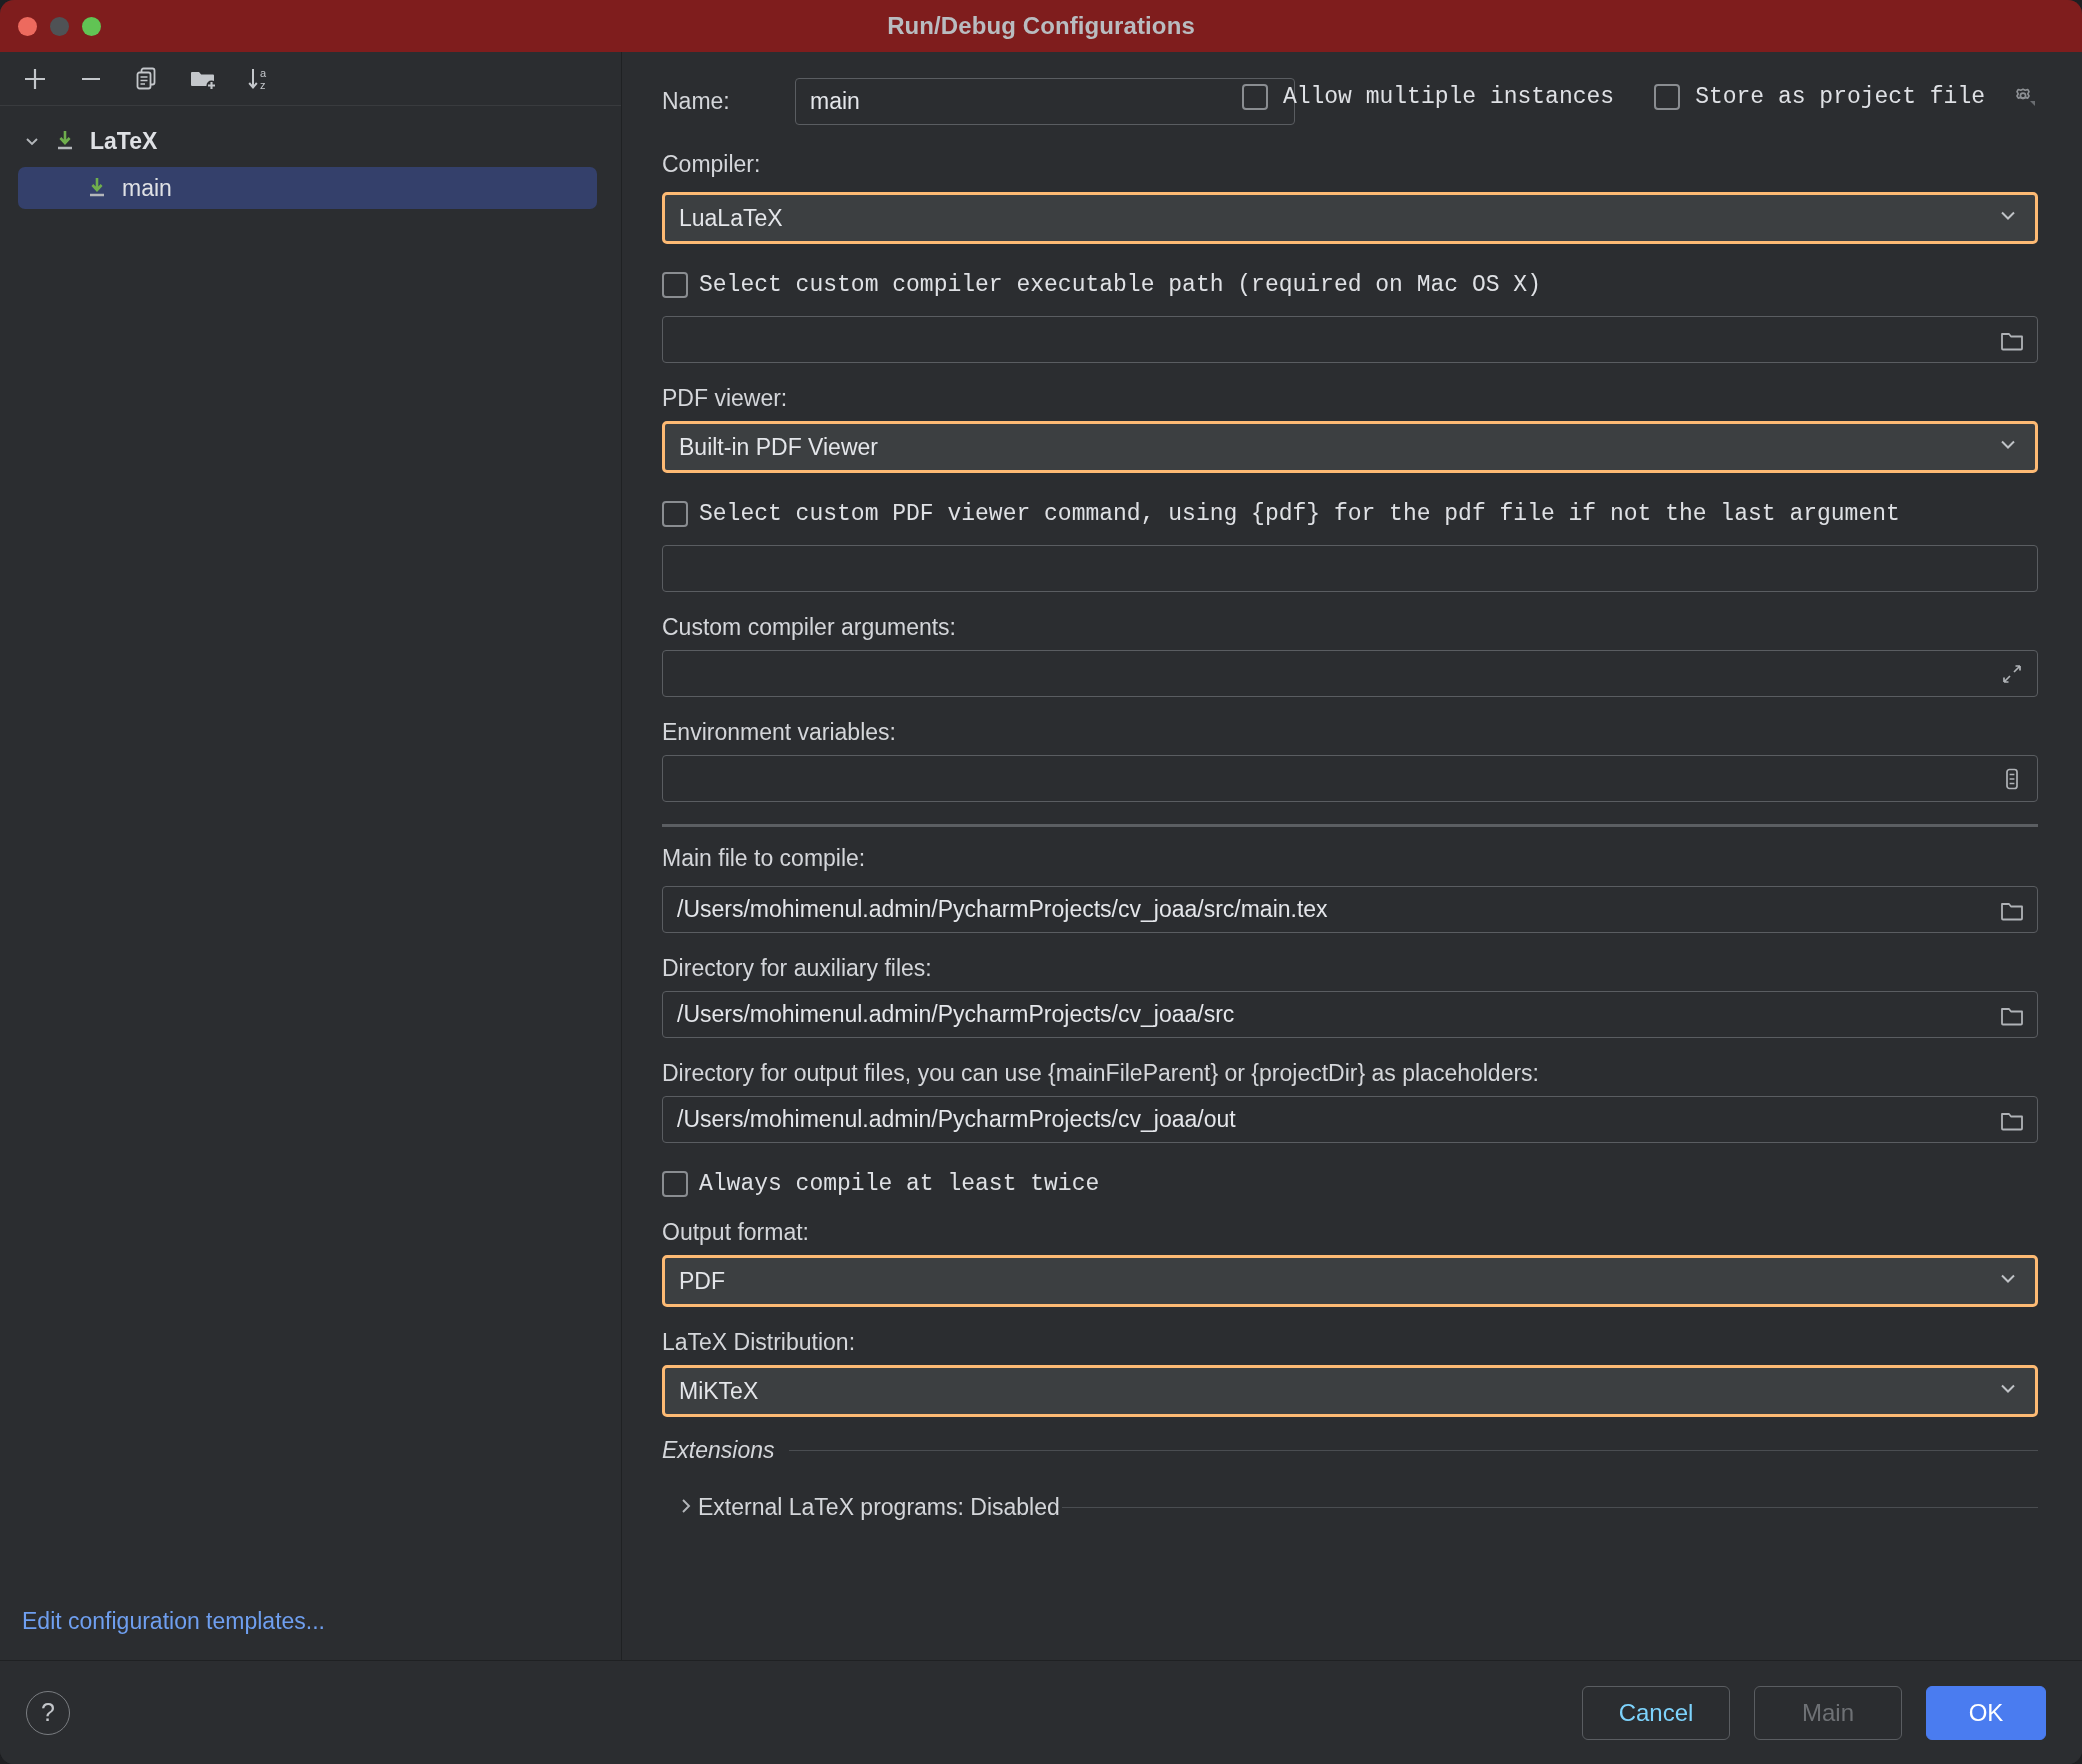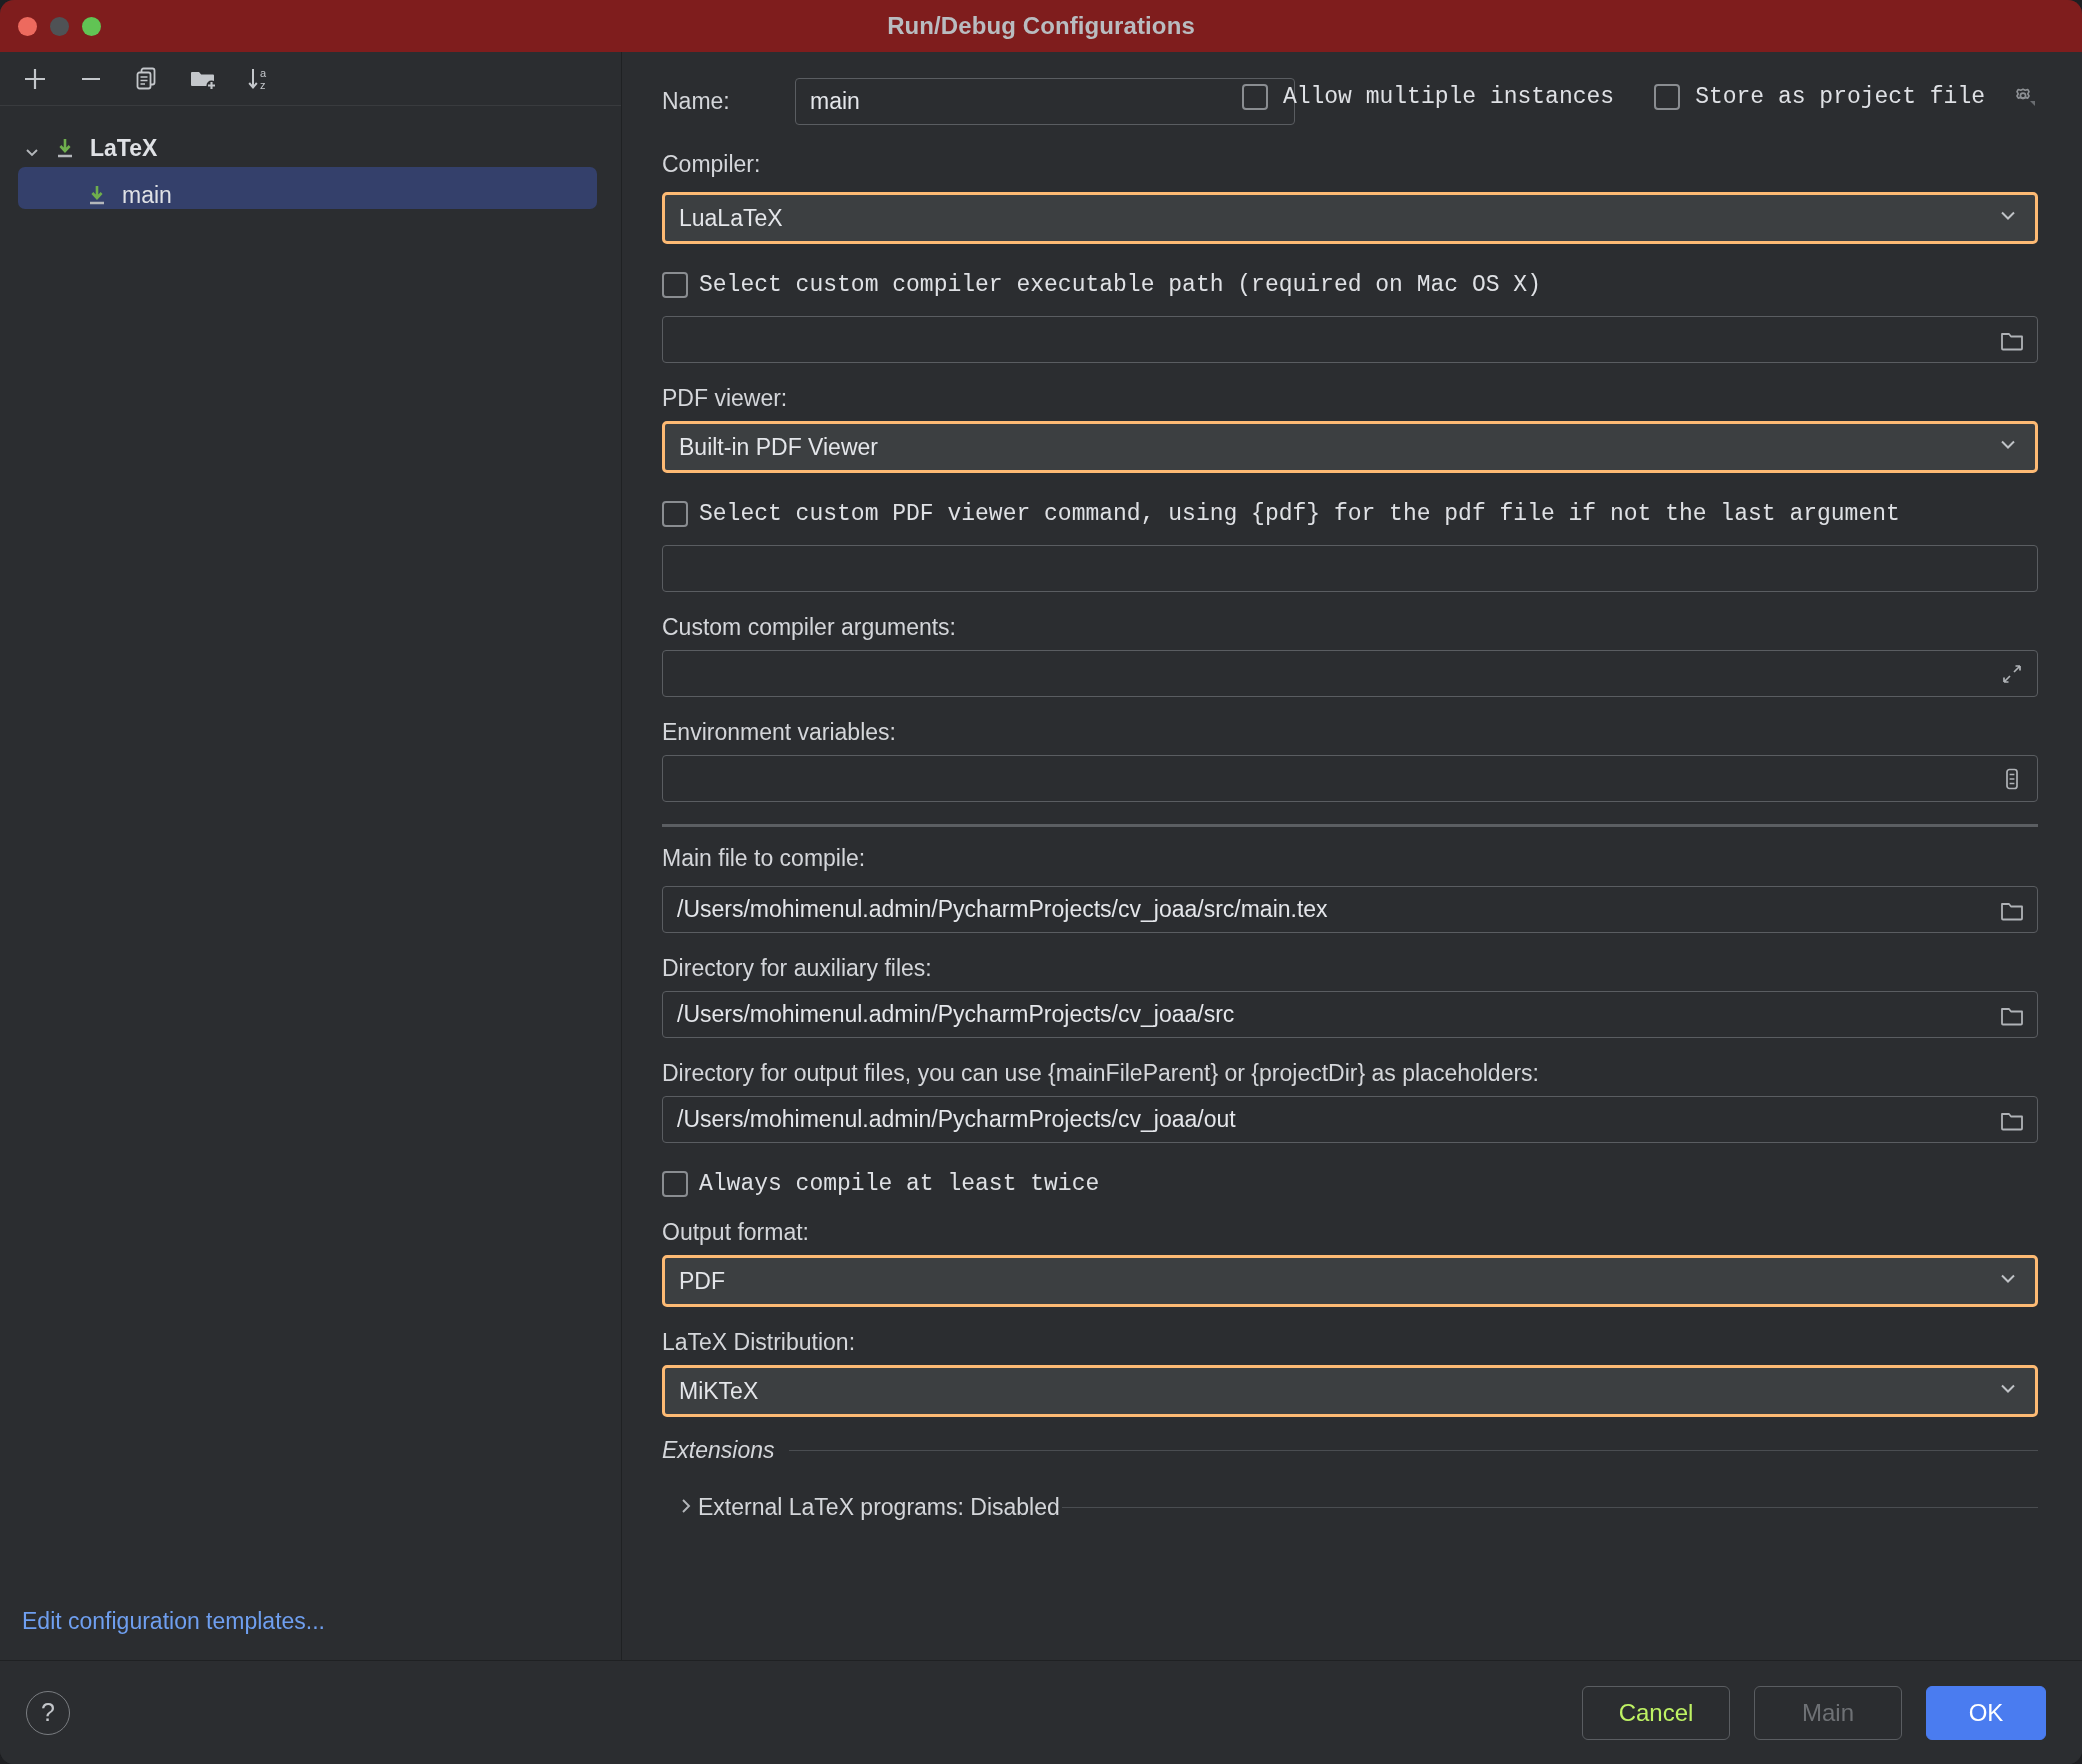--- a/index.html
+++ b/index.html
@@ -53,21 +53,21 @@
     border-bottom: 1px solid #393b3e;
   }
   .tbtn {
     width: 50px; height: 44px;
     display: flex; align-items: center; justify-content: center;
     border-radius: 5px; cursor: pointer;
   }
   .tbtn svg { display: block; }
   .tree { flex: 1 1 auto; padding-top: 14px; overflow: hidden; }
   .treerow {
-    display: flex; align-items: flex-end;
+    display: flex; align-items: center;
     height: 42px; padding-left: 22px;
     color: #dfe1e5; font-size: 23px;
     cursor: pointer;
   }
   .treerow.group { font-weight: bold; }
   .treerow.child { margin: 5px 24px 0 18px; padding-left: 62px; border-radius: 7px; }
   .treerow.selected { background: #34406b; }
   .chev { width: 26px; display: flex; align-items: center; }
   .latexicon { width: 34px; display: flex; align-items: center; justify-content: center; margin-right: 8px; }
   .editlink {
@@ -158,21 +158,21 @@
   .helpbtn {
     width: 44px; height: 44px; border-radius: 50%;
     border: 1px solid #7a7d81;
     display: flex; align-items: center; justify-content: center;
     color: #c3c6ca; font-size: 25px; cursor: pointer;
   }
   .spacer { flex: 1 1 auto; }
   .btn {
     height: 54px; min-width: 148px;
     border: 1px solid #5a5d61; border-radius: 6px;
-    background: #2b2d30; color: #bef264;
+    background: #2b2d30; color: #7dd3fc;
     font-size: 24px; font-family: "Liberation Sans", sans-serif;
     display: flex; align-items: center; justify-content: center;
     margin-left: 24px; cursor: pointer;
   }
   .btn.disabled { color: #6e7175; cursor: default; }
   .btn.primary { background: #4a7cf0; border-color: #4a7cf0; color: #ffffff; min-width: 120px; }
 </style>
 </head>
 <body>
 

